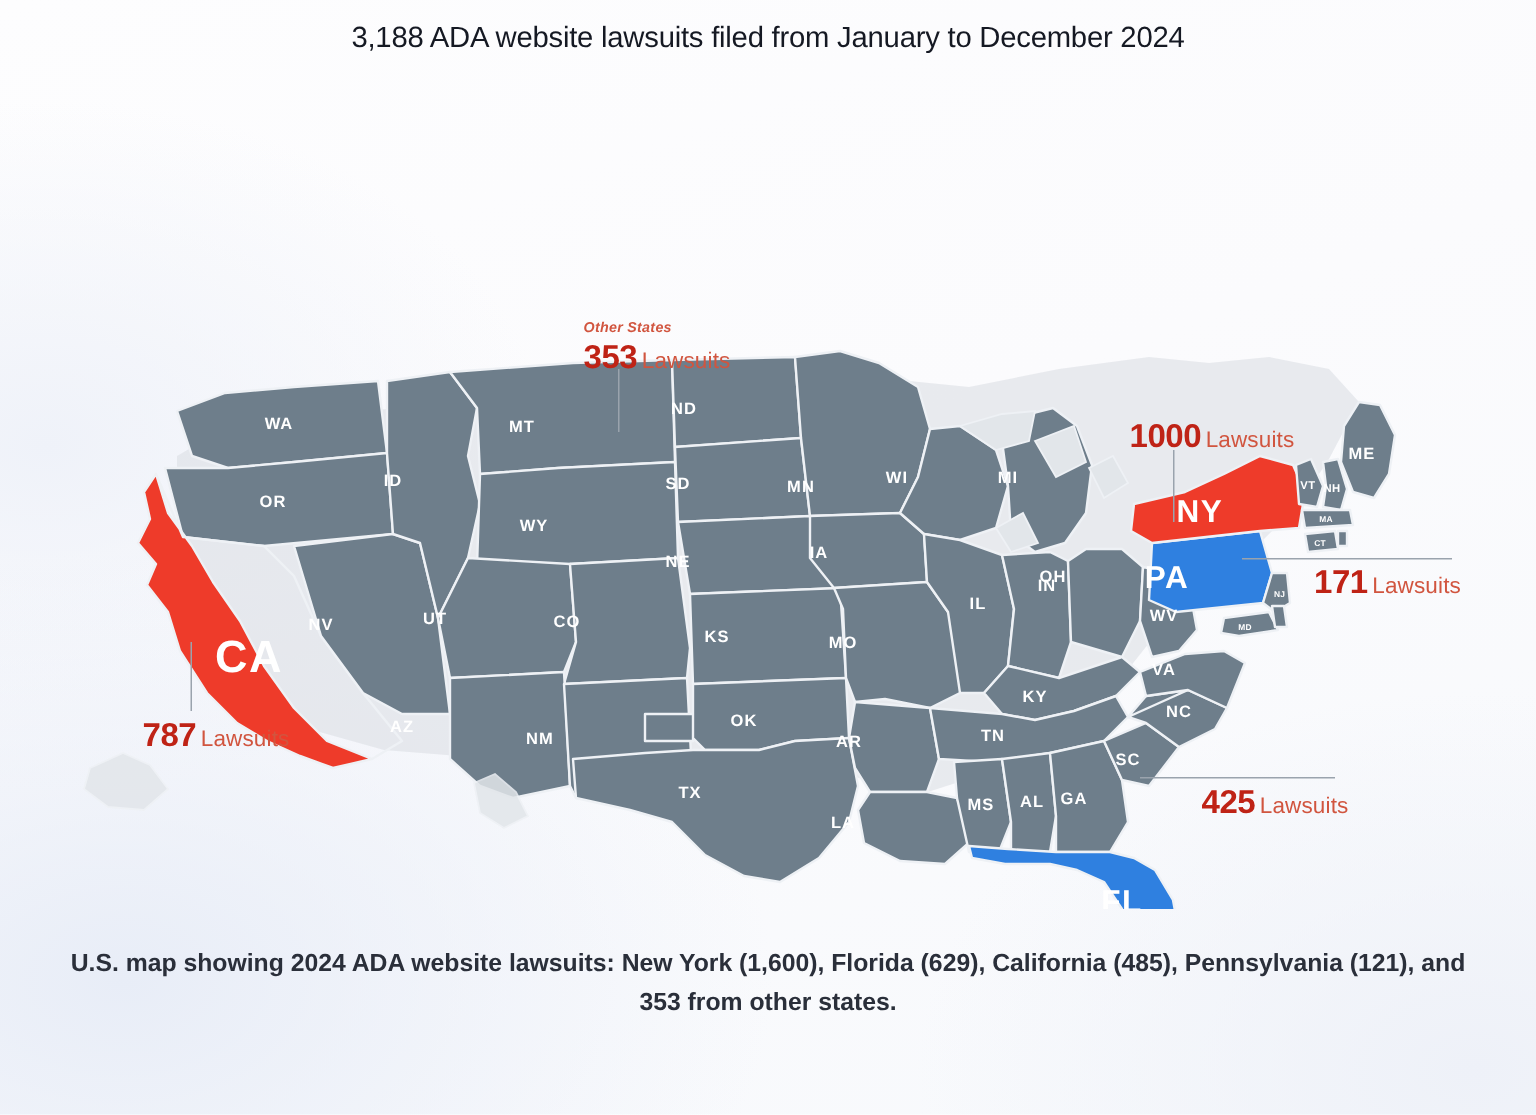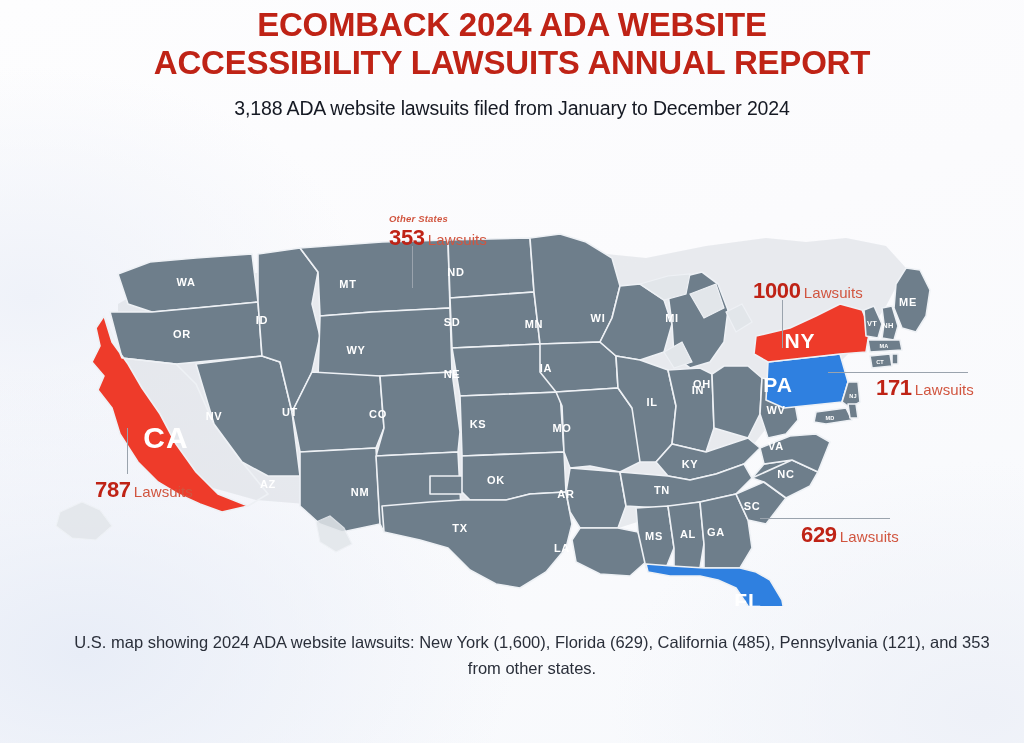--- a/index.html
+++ b/index.html
@@ -62,30 +62,29 @@
     letter-spacing:0.2px;margin-bottom:1px;font-style:italic;
   }
   .leader{position:absolute;background:#9aa3ad;}
   .leader.v{width:1.3px;}
   .leader.h{height:1.3px;}
 
   
   .caption{
     position:absolute;left:50%;transform:translateX(-50%);
     top:630px;width:930px;text-align:center;
-    color:#2a2f3a;font-size:16.5px;line-height:1.55;font-weight:400;margin-left:20px;
+    color:#2a2f3a;font-size:16.5px;line-height:1.55;font-weight:700;
   }
 </style>
 </head>
 <body>
 
 <div class="stage">
 
   <div class="header">
-    <h1 class="title">ECOMBACK 2024 ADA WEBSITE ACCESSIBILITY LAWSUITS ANNUAL REPORT</h1>
     <p class="subtitle">3,188 ADA website lawsuits filed from January to December 2024</p>
   </div>
 
   <div class="map-wrap">
     <svg class="map-svg" viewBox="0 0 1024 430" xmlns="http://www.w3.org/2000/svg">
 
       <g class="shadow">
         <path d="M112 118 L150 96 L205 92 L258 86 L262 66 L340 62 L430 60 L520 62 L600 68 L640 72 L700 60 L760 52 L800 56 L840 52 L880 60 L900 82 L880 120 L860 150 L830 180 L800 210 L770 230 L740 268 L700 300 L650 330 L600 346 L560 330 L520 322 L470 322 L420 318 L360 316 L300 318 L250 314 L200 300 L160 270 L130 220 L112 170 Z" transform="translate(6,10)" opacity="0.55"></path>
       </g>
 
@@ -217,21 +216,21 @@
     <span class="num">1000</span><span class="unit">Lawsuits</span>
   </div>
   <div class="leader v" style="left:782px; top:300px; height:48px;"></div>
 
   <div class="callout" style="left:876px; top:375px;">
     <span class="num">171</span><span class="unit">Lawsuits</span>
   </div>
   <div class="leader h" style="left:828px; top:372px; width:140px;"></div>
 
   <div class="callout" style="left:801px; top:522px;">
-    <span class="num">629</span><span class="unit">Lawsuits</span>
+    <span class="num">425</span><span class="unit">Lawsuits</span>
   </div>
   <div class="leader h" style="left:760px; top:518px; width:130px;"></div>
 
   <div class="callout" style="left:95px; top:477px;">
     <span class="num">787</span><span class="unit">Lawsuits</span>
   </div>
   <div class="leader v" style="left:127px; top:428px; height:46px;"></div>
 
   <div class="caption">U.S. map showing 2024 ADA website lawsuits: New York (1,600), Florida (629), California (485), Pennsylvania (121), and 353 from other states.</div>
 

